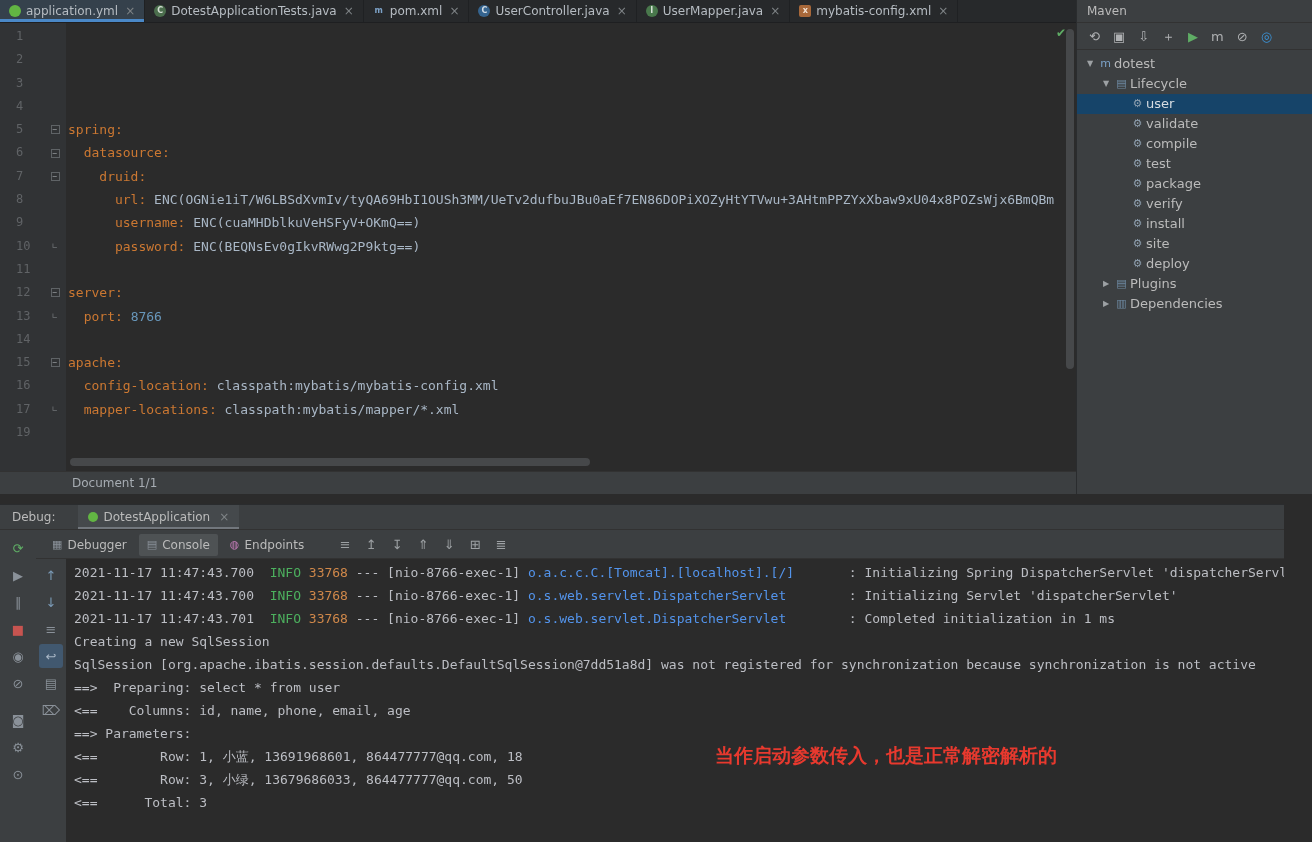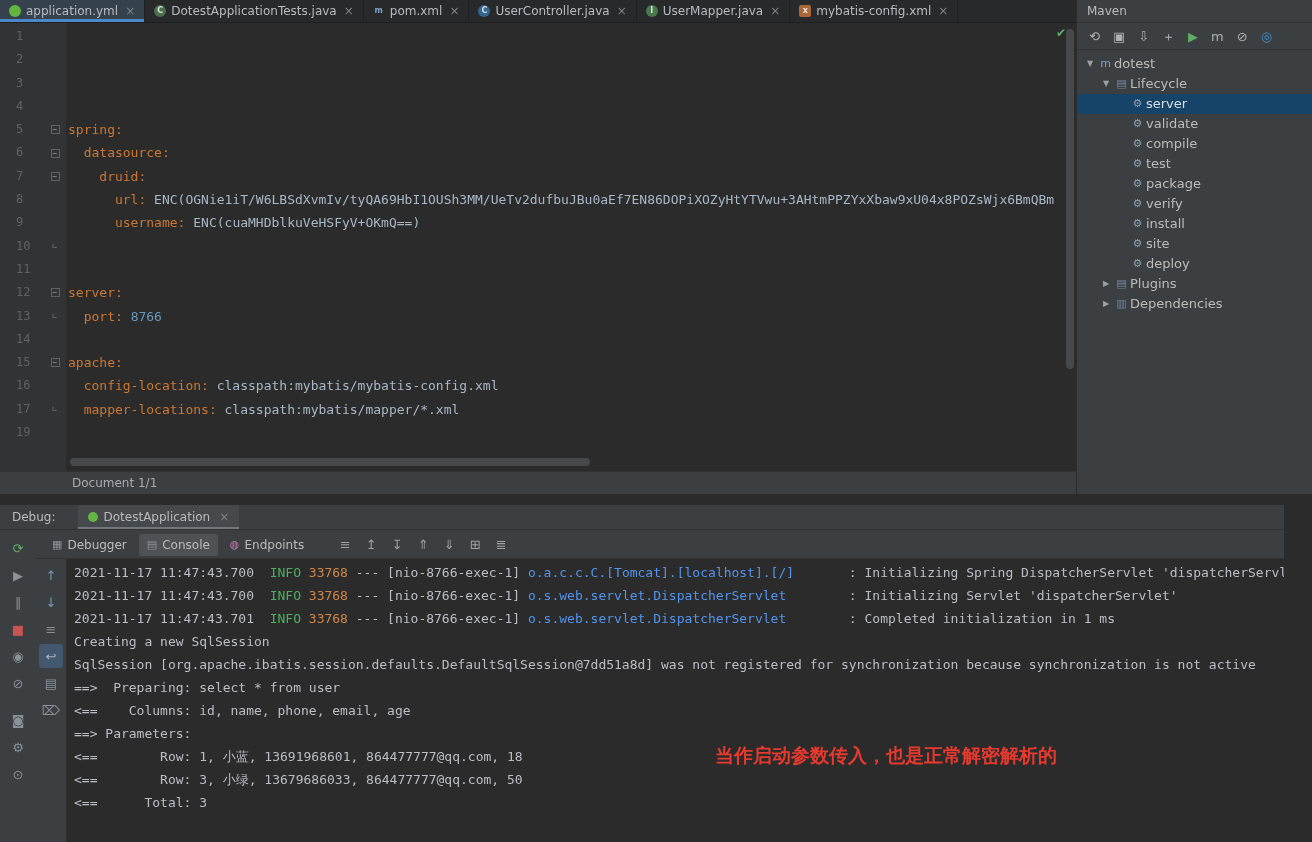--- a/index.html
+++ b/index.html
@@ -141,21 +141,21 @@
     <div class="lines">
         <div class="erow"><span class="ln">1</span><span class="foldcol"></span><span class="codecol"></span></div>
         <div class="erow"><span class="ln">2</span><span class="foldcol"></span><span class="codecol"></span></div>
         <div class="erow"><span class="ln">3</span><span class="foldcol"></span><span class="codecol"></span></div>
         <div class="erow"><span class="ln">4</span><span class="foldcol"></span><span class="codecol"></span></div>
         <div class="erow"><span class="ln">5</span><span class="foldcol"><span class="fold-start">−</span></span><span class="codecol"><span class="y-key">spring:</span></span></div>
         <div class="erow"><span class="ln">6</span><span class="foldcol"><span class="fold-start">−</span></span><span class="codecol"><span class="y-plain">  </span><span class="y-key">datasource:</span></span></div>
         <div class="erow"><span class="ln">7</span><span class="foldcol"><span class="fold-start">−</span></span><span class="codecol"><span class="y-plain">    </span><span class="y-key">druid:</span></span></div>
         <div class="erow"><span class="ln">8</span><span class="foldcol"></span><span class="codecol"><span class="y-plain">      </span><span class="y-key">url:</span><span class="y-plain"> ENC(OGNie1iT/W6LBSdXvmIv/tyQA69HbI1OUSh3MM/UeTv2dufbuJBu0aEf7EN86DOPiXOZyHtYTVwu+3AHtmPPZYxXbaw9xU04x8POZsWjx6BmQBm</span></span></div>
         <div class="erow"><span class="ln">9</span><span class="foldcol"></span><span class="codecol"><span class="y-plain">      </span><span class="y-key">username:</span><span class="y-plain"> ENC(cuaMHDblkuVeHSFyV+OKmQ==)</span></span></div>
-        <div class="erow"><span class="ln">10</span><span class="foldcol"><span class="fold-end">∟</span></span></div>
+        <div class="erow"><span class="ln">10</span><span class="foldcol"><span class="fold-end">∟</span></span><span class="codecol"><span class="y-plain">      </span><span class="y-key">password:</span><span class="y-plain"> ENC(BEQNsEv0gIkvRWwg2P9ktg==)</span></span></div>
         <div class="erow"><span class="ln">11</span><span class="foldcol"></span><span class="codecol"></span></div>
         <div class="erow"><span class="ln">12</span><span class="foldcol"><span class="fold-start">−</span></span><span class="codecol"><span class="y-key">server:</span></span></div>
         <div class="erow"><span class="ln">13</span><span class="foldcol"><span class="fold-end">∟</span></span><span class="codecol"><span class="y-plain">  </span><span class="y-key">port:</span><span class="y-plain"> </span><span class="y-num">8766</span></span></div>
         <div class="erow"><span class="ln">14</span><span class="foldcol"></span><span class="codecol"></span></div>
         <div class="erow"><span class="ln">15</span><span class="foldcol"><span class="fold-start">−</span></span><span class="codecol"><span class="y-key">apache:</span></span></div>
         <div class="erow"><span class="ln">16</span><span class="foldcol"></span><span class="codecol"><span class="y-plain">  </span><span class="y-key">config-location:</span><span class="y-plain"> classpath:mybatis/mybatis-config.xml</span></span></div>
         <div class="erow"><span class="ln">17</span><span class="foldcol"><span class="fold-end">∟</span></span><span class="codecol"><span class="y-plain">  </span><span class="y-key">mapper-locations:</span><span class="y-plain"> classpath:mybatis/mapper/*.xml</span></span></div>
         <div class="erow"><span class="ln">19</span><span class="foldcol"></span><span class="codecol"></span></div>
       </div>
     <span class="inspect-ok">✔</span>
@@ -185,21 +185,21 @@
           <span>dotest</span>
         </div>
         <div class="mrow" style="padding-left: 22px;">
           <span class="m-arrow">▼</span>
           <span class="m-icon" style="color: rgb(110, 138, 163);">▤</span>
           <span>Lifecycle</span>
         </div>
         <div class="mrow selected" style="padding-left: 38px;">
           <span class="m-arrow"></span>
           <span class="m-icon" style="color: rgb(143, 160, 176);">⚙</span>
-          <span>server</span>
+          <span>user</span>
         </div>
         <div class="mrow" style="padding-left: 38px;">
           <span class="m-arrow"></span>
           <span class="m-icon" style="color: rgb(143, 160, 176);">⚙</span>
           <span>validate</span>
         </div>
         <div class="mrow" style="padding-left: 38px;">
           <span class="m-arrow"></span>
           <span class="m-icon" style="color: rgb(143, 160, 176);">⚙</span>
           <span>compile</span>

